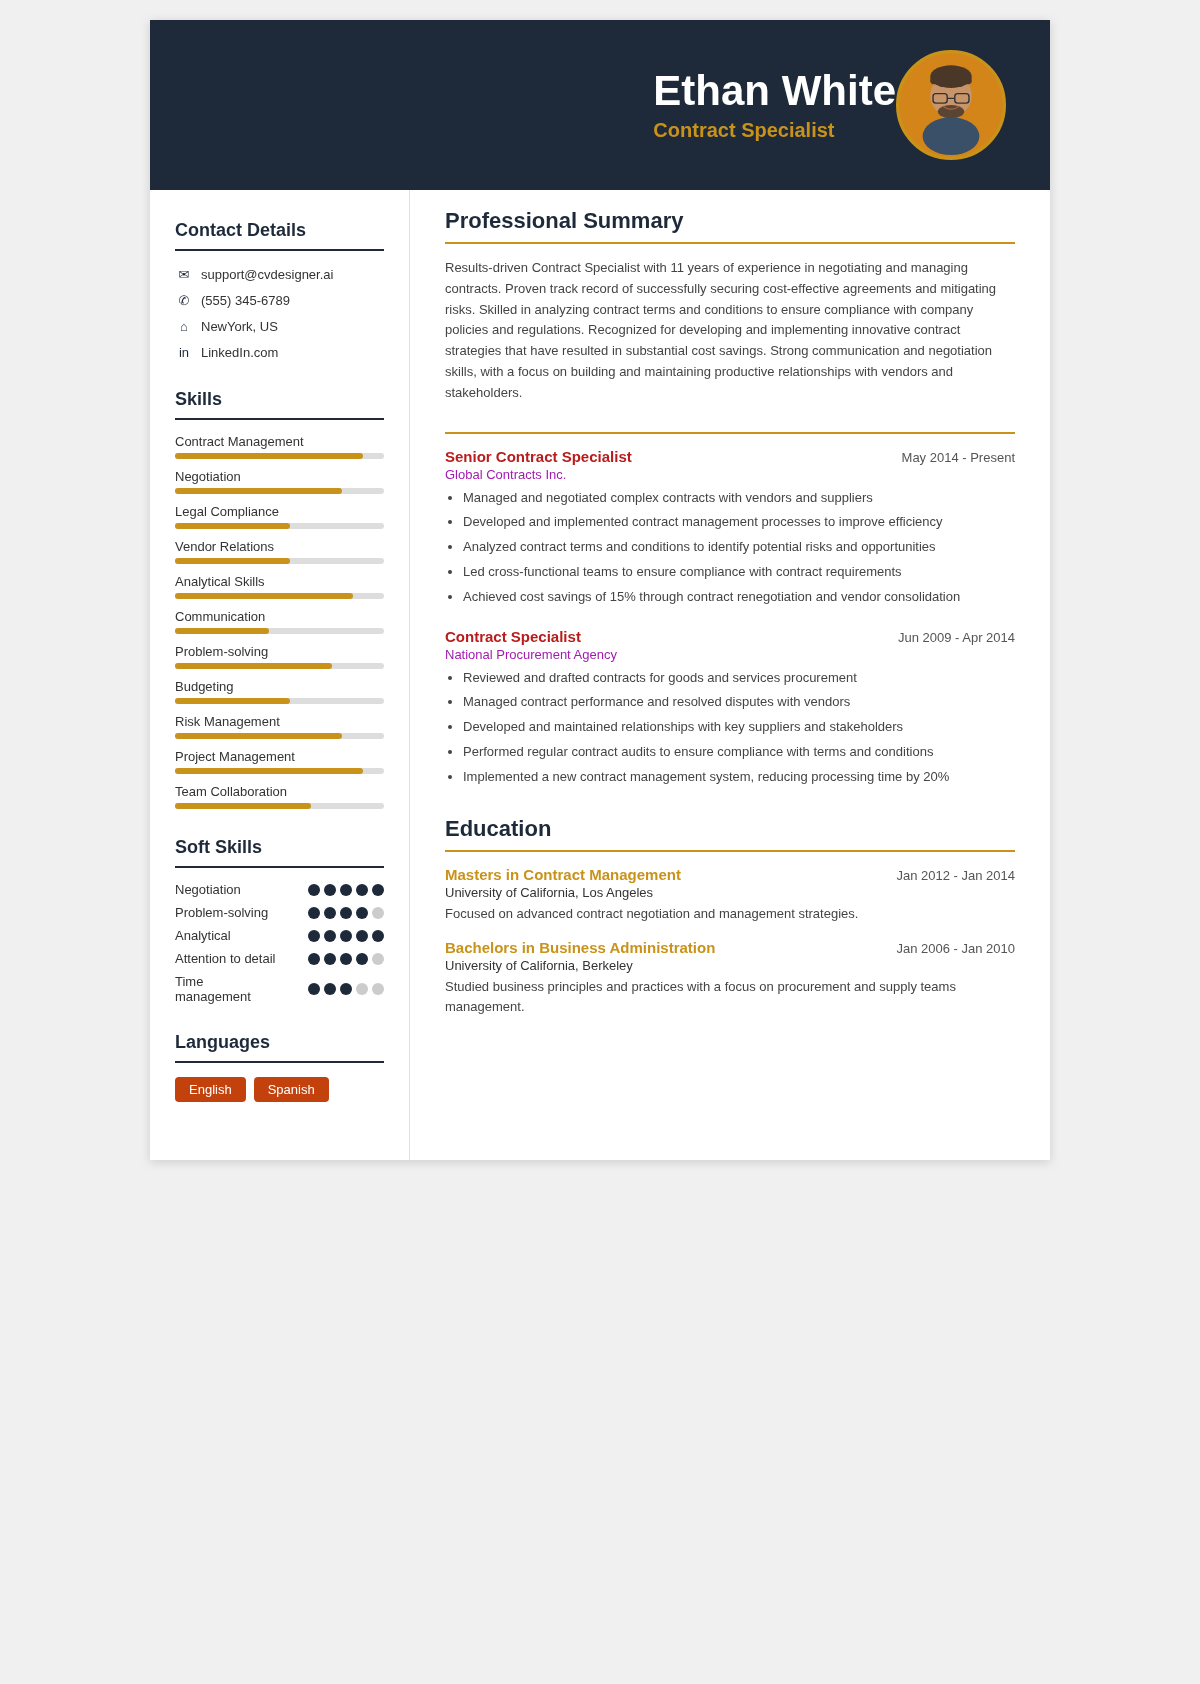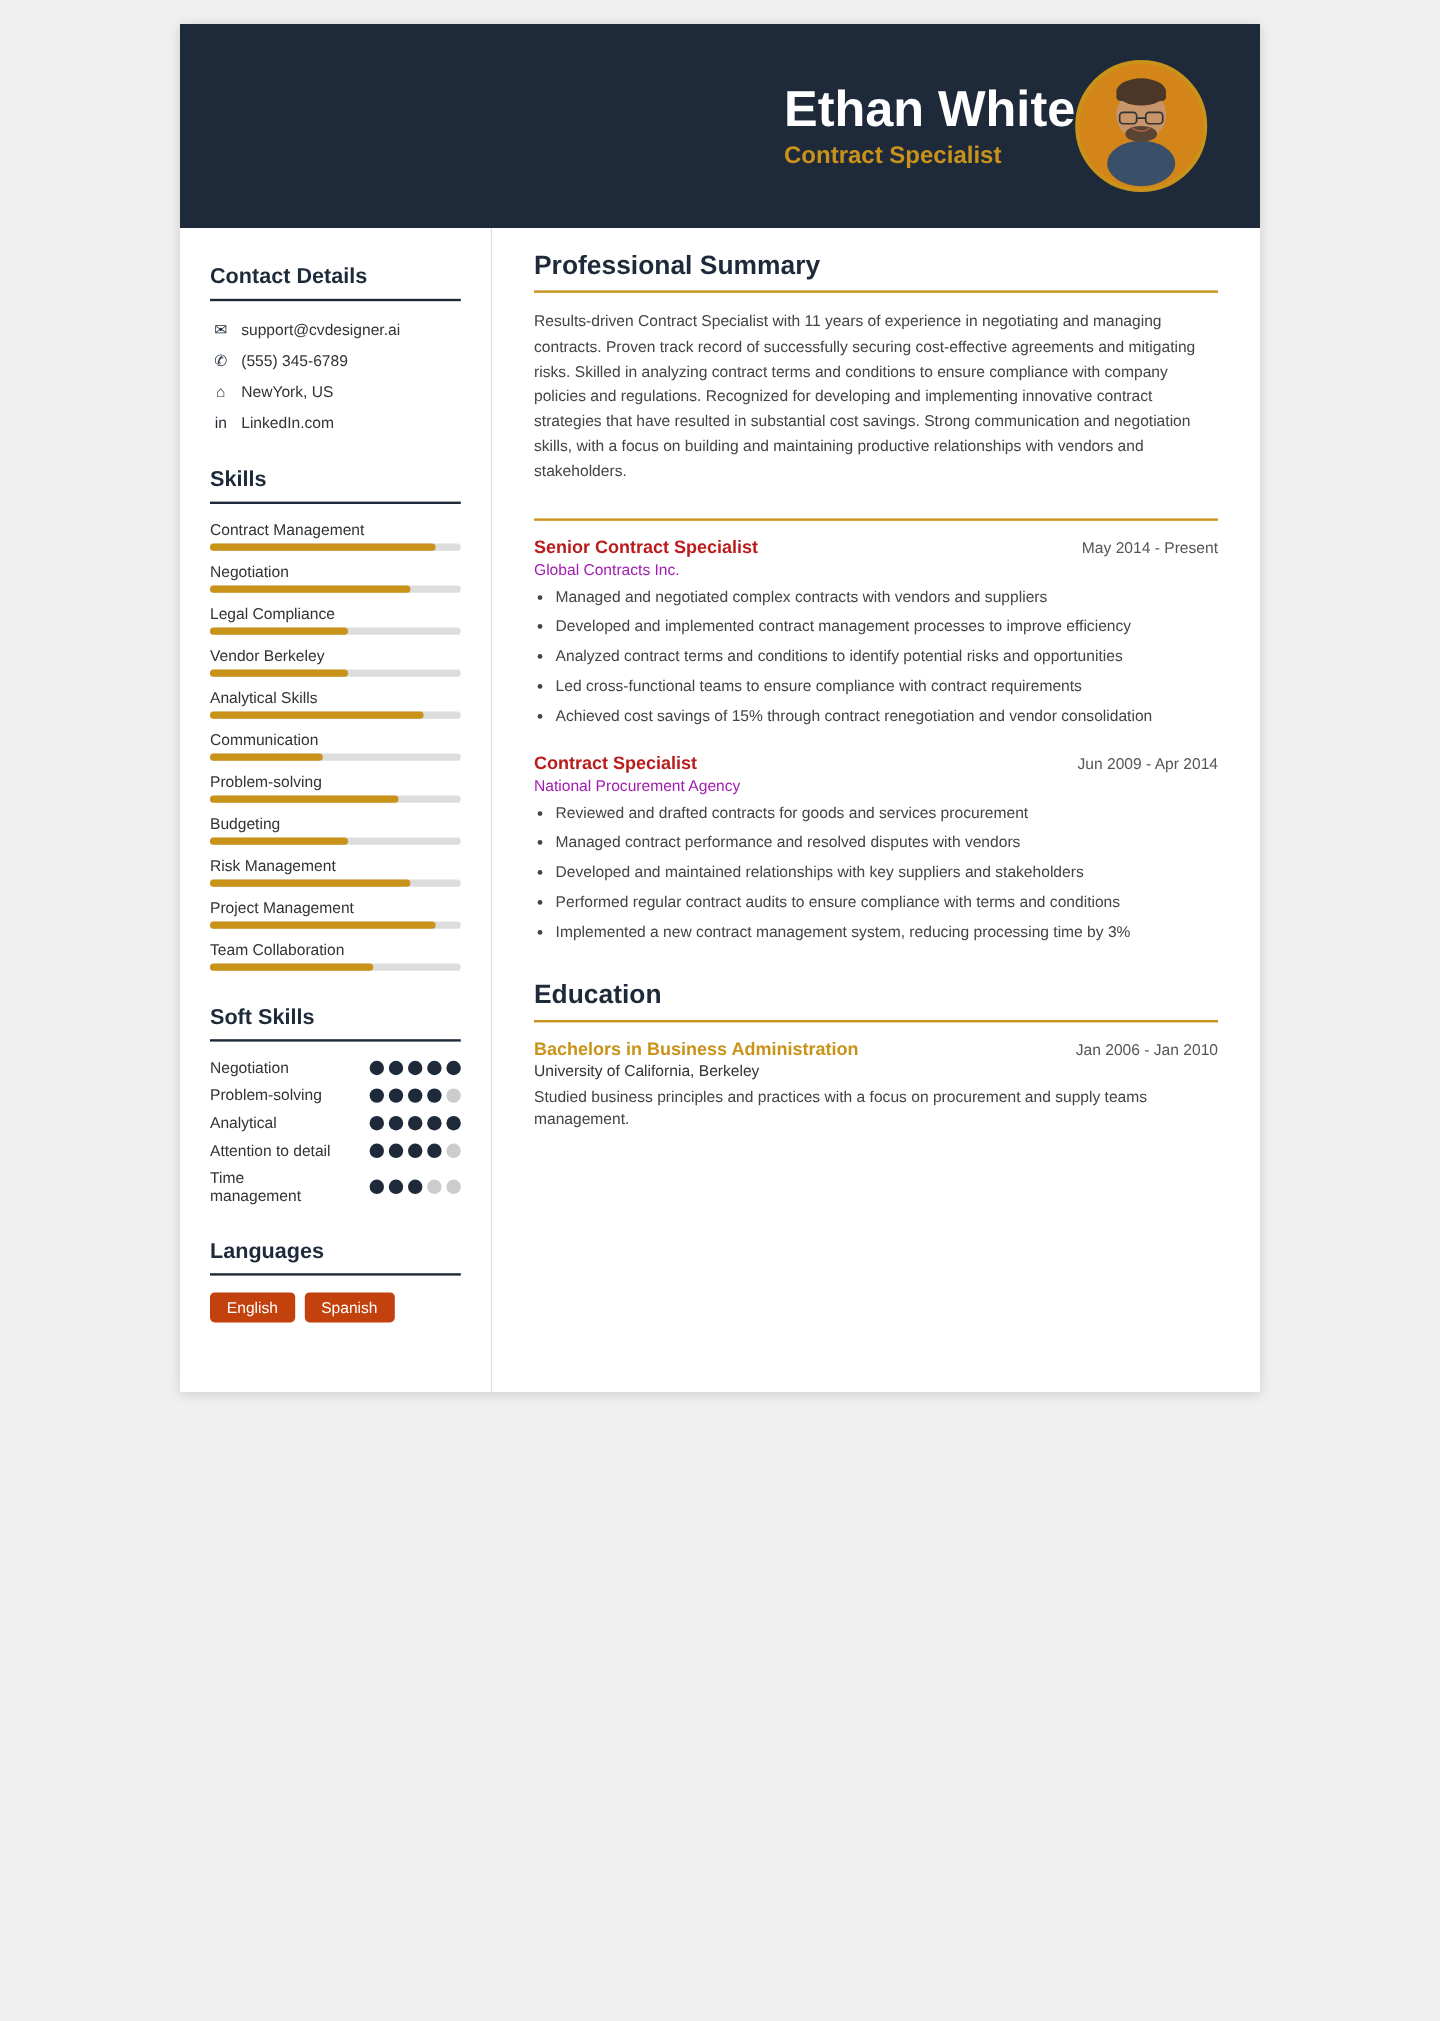--- a/index.html
+++ b/index.html
@@ -310,21 +310,21 @@
       <div class="skill-bar-fill" style="width:80%"></div>
     </div>
   </div>
             <div class="skill-item">
     <div class="skill-name">Legal Compliance</div>
     <div class="skill-bar-bg">
       <div class="skill-bar-fill" style="width:55%"></div>
     </div>
   </div>
             <div class="skill-item">
-    <div class="skill-name">Vendor Berkeley</div>
+    <div class="skill-name">Vendor Relations</div>
     <div class="skill-bar-bg">
       <div class="skill-bar-fill" style="width:55%"></div>
     </div>
   </div>
             <div class="skill-item">
     <div class="skill-name">Analytical Skills</div>
     <div class="skill-bar-bg">
       <div class="skill-bar-fill" style="width:85%"></div>
     </div>
   </div>
@@ -465,32 +465,40 @@
     <div class="job-header">
       <span class="job-title">Contract Specialist</span>
       <span class="job-date">Jun 2009 - Apr 2014</span>
     </div>
     <div class="job-company">National Procurement Agency</div>
     <ul class="job-bullets">
                 <li>Reviewed and drafted contracts for goods and services procurement</li>
                 <li>Managed contract performance and resolved disputes with vendors</li>
                 <li>Developed and maintained relationships with key suppliers and stakeholders</li>
                 <li>Performed regular contract audits to ensure compliance with terms and conditions</li>
-                <li>Implemented a new contract management system, reducing processing time by 3%</li>
+                <li>Implemented a new contract management system, reducing processing time by 20%</li>
               </ul>
   </div>
           </div>
       </div>
 
       <div class="main-section">
         <div class="main-section-title">Education</div>
         <div class="main-divider"></div>
         <div id="education-container">
             <div class="edu-item">
     <div class="edu-header">
+      <span class="edu-degree">Masters in Contract Management</span>
+      <span class="edu-date">Jan 2012 - Jan 2014</span>
+    </div>
+    <div class="edu-school">University of California, Los Angeles</div>
+    <div class="edu-desc">Focused on advanced contract negotiation and management strategies.</div>
+  </div>
+            <div class="edu-item">
+    <div class="edu-header">
       <span class="edu-degree">Bachelors in Business Administration</span>
       <span class="edu-date">Jan 2006 - Jan 2010</span>
     </div>
     <div class="edu-school">University of California, Berkeley</div>
     <div class="edu-desc">Studied business principles and practices with a focus on procurement and supply teams management.</div>
   </div>
           </div>
       </div>
 
     </div>

